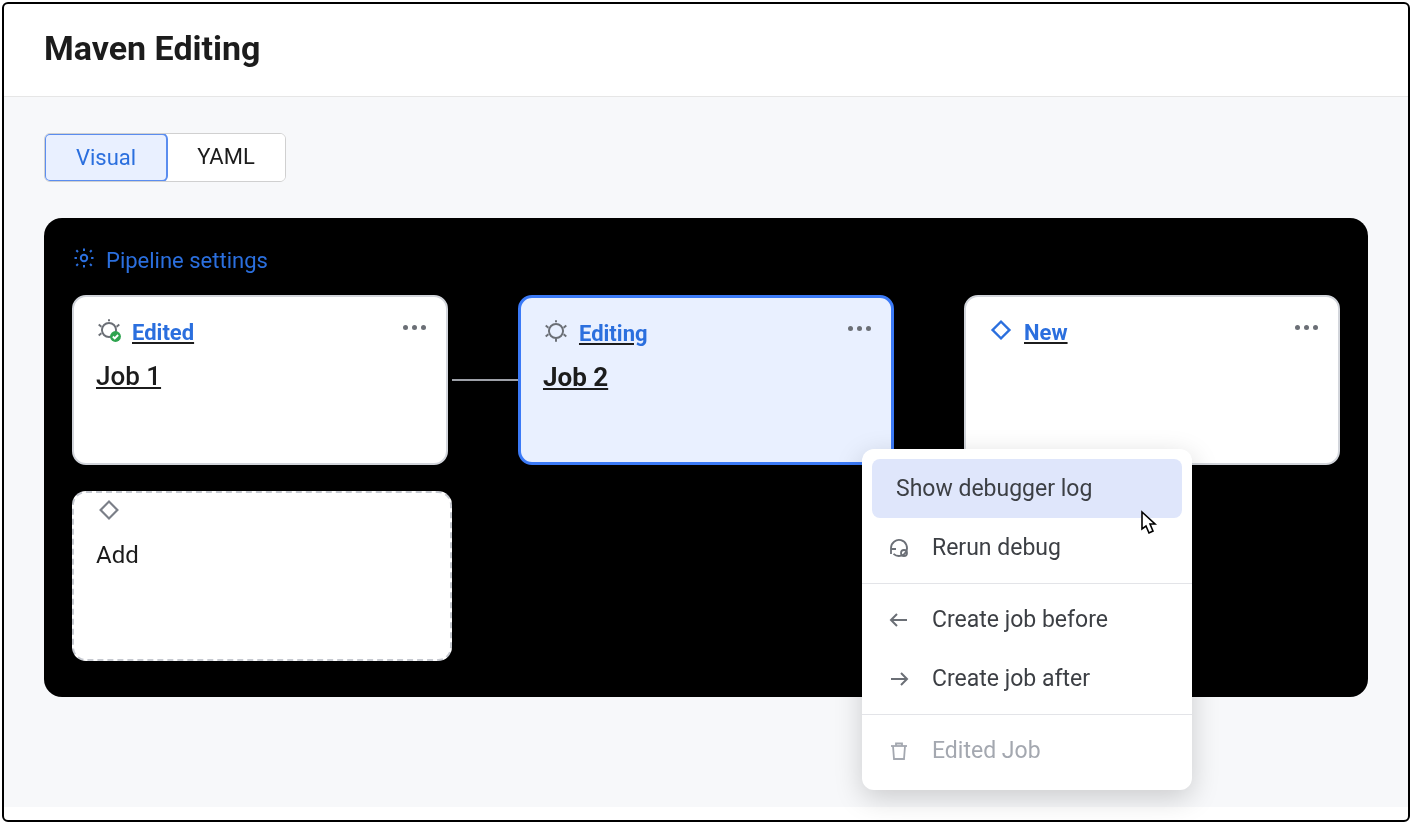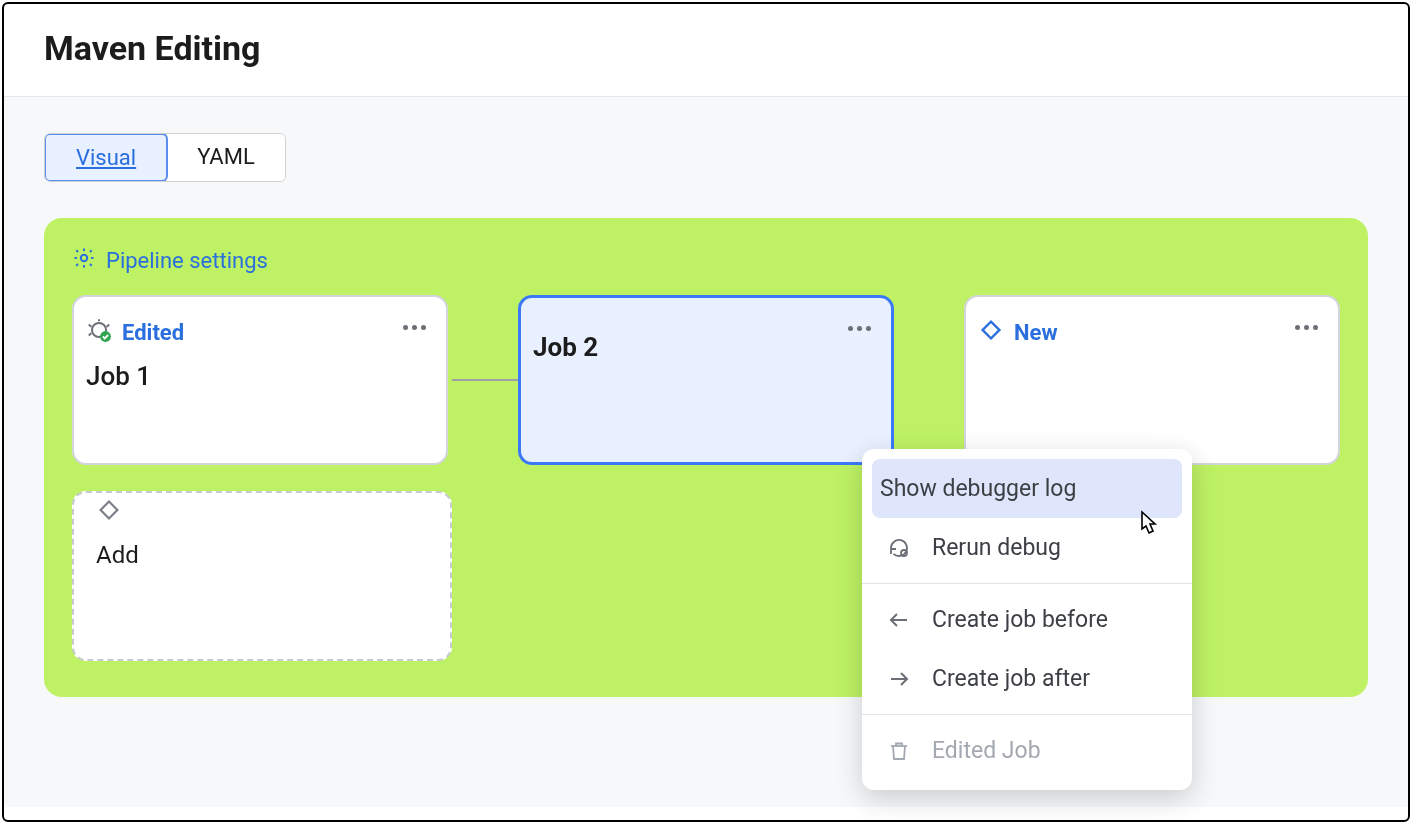--- a/index.html
+++ b/index.html
@@ -52,25 +52,24 @@
       color: #1c1c1c;
     }
     .tab-btn.active {
       background: #e9f0ff;
       color: #2b6fde;
       border: 2px solid #5b8def;
       border-radius: 6px;
       margin: -1px;
       z-index: 2;
       position: relative;
-      text-decoration: underline;
     }
     .pipeline-panel {
       margin-top: 36px;
-      background: #bef264;
+      background: #000000;
       border-radius: 18px;
       padding: 28px 28px 36px 28px;
       position: relative;
     }
     .settings-row {
       display: flex;
       align-items: center;
       gap: 10px;
       color: #2b6fde;
       font-size: 22px;
@@ -83,22 +82,23 @@
       align-items: flex-start;
       gap: 70px;
       position: relative;
     }
     .job-card {
       width: 380px;
       height: 170px;
       background: #fff;
       border: 2px solid #d2d5db;
       border-radius: 14px;
-      padding: 20px 12px;
-      position: relative;
+      padding: 20px 22px;
+      position: relative;
+      text-decoration: underline;
     }
     .job-card.selected {
       border: 3px solid #3b7af7;
       background: #e9f0ff;
     }
     .job-status-row {
       display: flex;
       align-items: center;
       gap: 10px;
     }
@@ -180,21 +180,21 @@
     .menu-item.highlight {
       background: #dfe6fb;
       border-radius: 8px;
       margin: 0 10px;
       padding-left: 14px;
     }
     .menu-item.disabled {
       color: #a4a8b0;
       cursor: default;
     }
-    .menu-item.no-icon { padding-left: 8px; }
+    .menu-item.no-icon { padding-left: 24px; }
     .menu-divider {
       height: 1px;
       background: #e3e4e8;
       margin: 6px 0;
     }
     .menu-icon {
       width: 26px;
       height: 26px;
       flex-shrink: 0;
       display: flex;
@@ -256,20 +256,34 @@
           </div>
           <div class="job-name">Job 1</div>
           <div class="kebab">
             <span></span>
               <span></span>
               <span></span>
           </div>
         </div>
 
         <div class="job-card selected">
+          <div class="job-status-row">
+            <span>
+              <svg width="26" height="26" viewBox="0 0 24 24" fill="none" stroke="#6b6f76" stroke-width="1.8">
+                <circle cx="12" cy="12" r="6.5"></circle>
+                <line x1="12" y1="4" x2="12" y2="2"></line>
+                <line x1="5" y1="9" x2="2.5" y2="7"></line>
+                <line x1="19" y1="9" x2="21.5" y2="7"></line>
+                <line x1="5" y1="15" x2="2.5" y2="17"></line>
+                <line x1="19" y1="15" x2="21.5" y2="17"></line>
+                <line x1="12" y1="19" x2="12" y2="22"></line>
+              </svg>
+            </span>
+            <span class="job-status-label">Editing</span>
+          </div>
           <div class="job-name">Job 2</div>
           <div class="kebab">
             <span></span>
               <span></span>
               <span></span>
           </div>
         </div>
 
         <div class="job-card">
           <div class="job-status-row">

